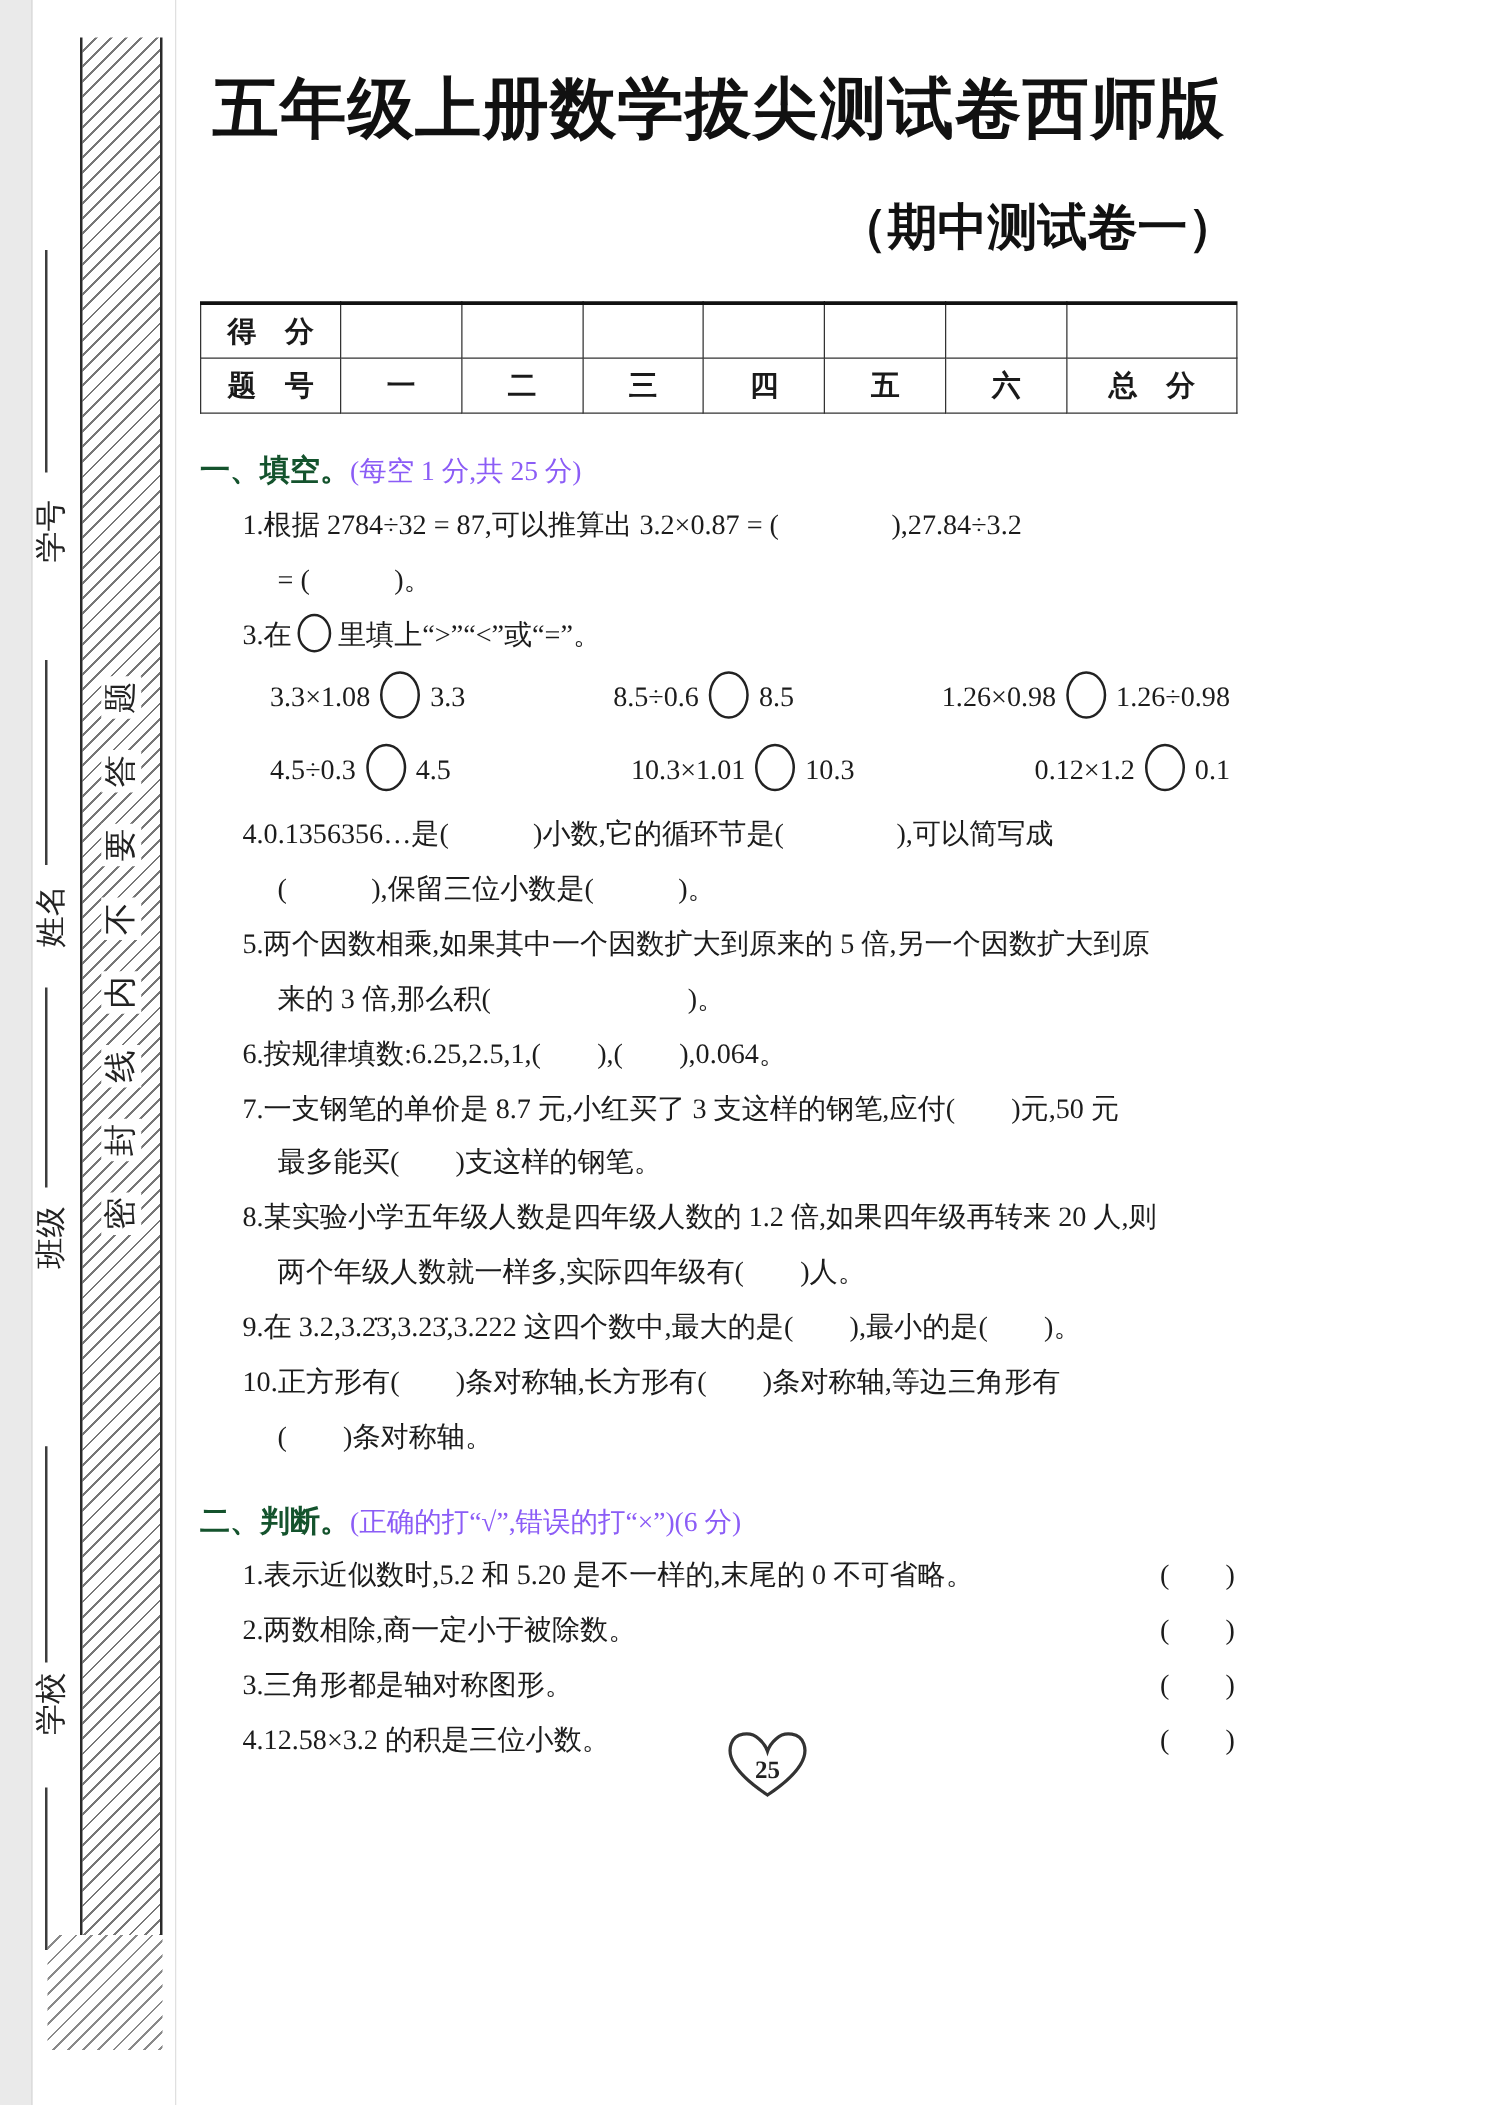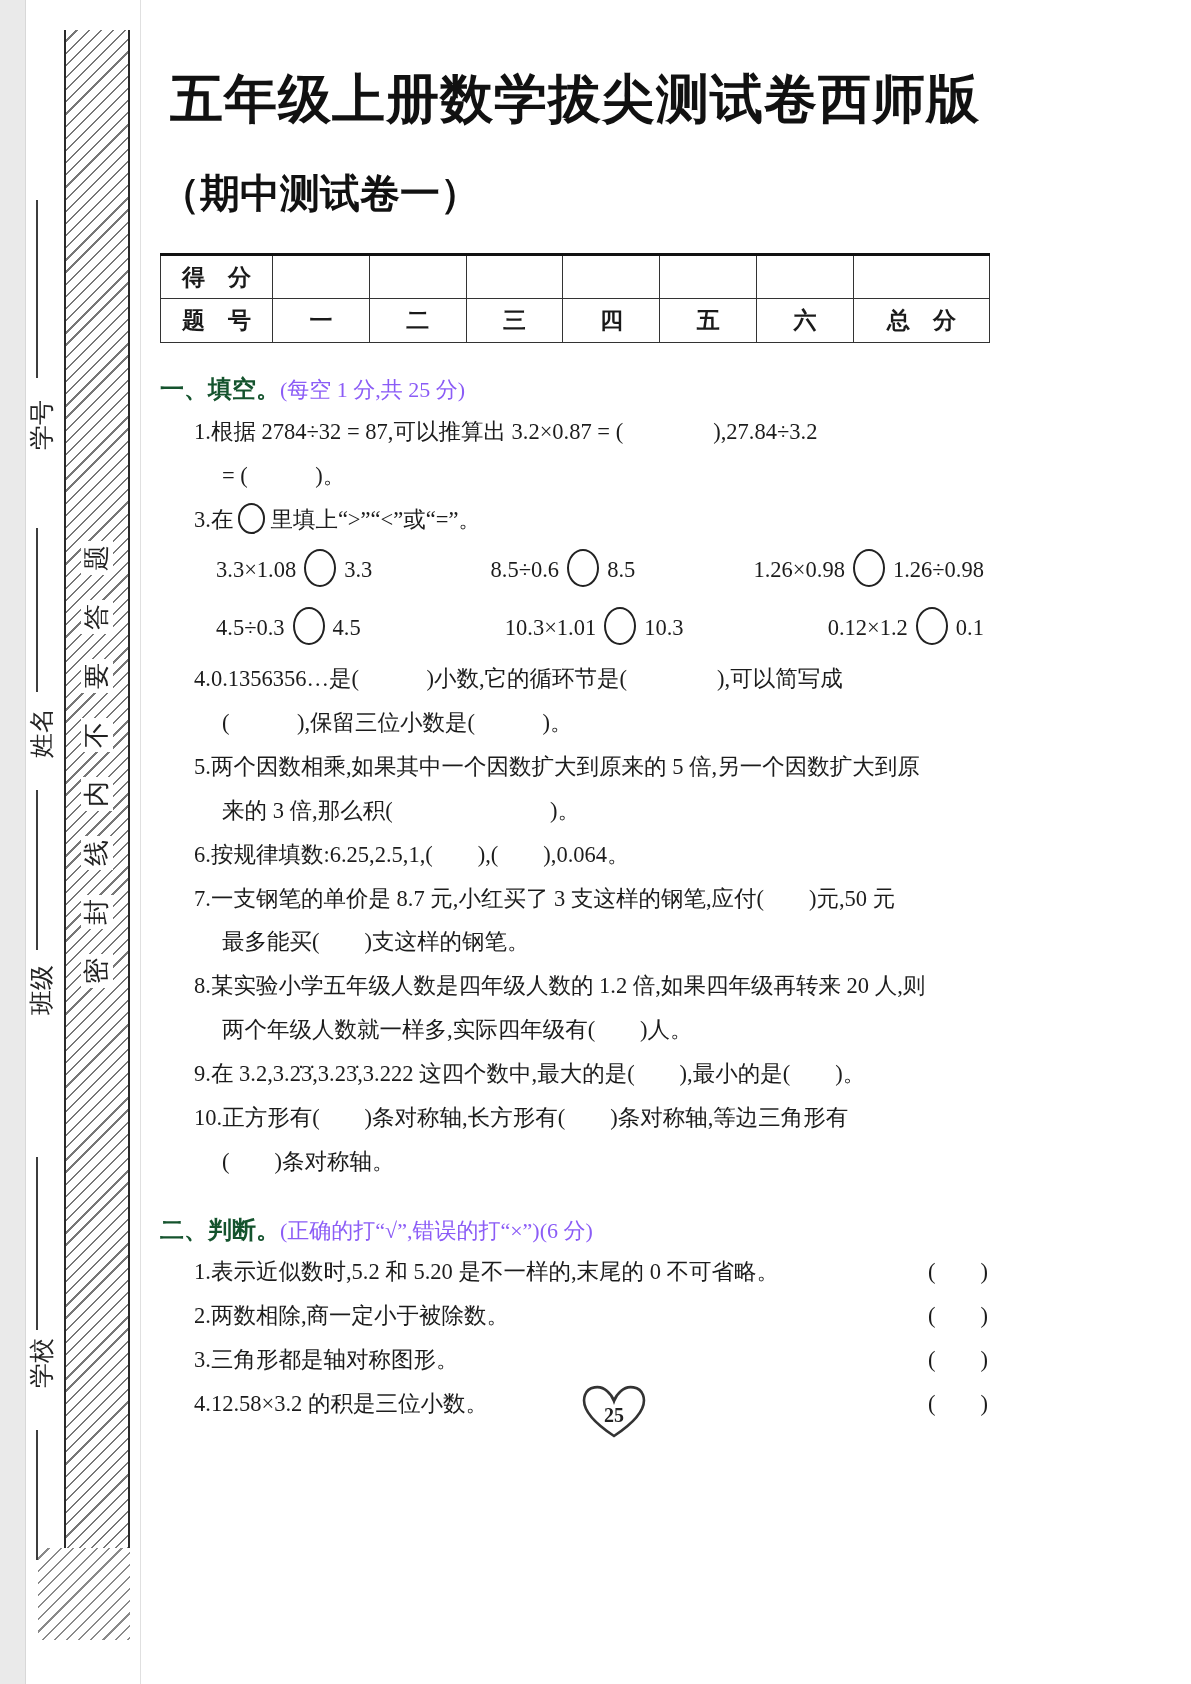--- a/index.html
+++ b/index.html
@@ -54,30 +54,30 @@
     position: absolute; left: 8px; width: 68px; height: 28px;
     line-height: 28px; text-align: center; font-size: 25px; color: #222;
     transform: rotate(-90deg); transform-origin: center;
   }
   .vtext-1 { top: 411px; }
   .vtext-2 { top: 719px; }
   .vtext-3 { top: 976px; }
   .vtext-4 { top: 1349px; }
 
   
-  .main { position: absolute; left: 160px; top: 50px; width: 830px; }
+  .main { position: absolute; left: 160px; top: 38px; width: 830px; }
   .title {
     font-family: "Liberation Sans", "DejaVu Sans", sans-serif;
     font-weight: bold; font-size: 53px; letter-spacing: 1px;
     text-align: center; margin: 14px 0 0 0; color: #111;
   }
   .subtitle {
     font-family: "Liberation Sans", "DejaVu Sans", sans-serif;
     font-weight: bold; font-size: 40px;
-    text-align: left; margin: 30px 0 0 0; color: #111;
+    text-align: right; margin: 30px 0 0 0; color: #111;
   }
 
   .score-table {
     border-collapse: collapse; width: 100%; margin-top: 32px;
     border-top: 3px solid #111;
   }
   .score-table td {
     border: 1.5px solid #333; height: 44px; text-align: center;
     font-family: "Liberation Sans", "DejaVu Sans", sans-serif;
     font-weight: bold; font-size: 23px; color: #1a1a1a;

